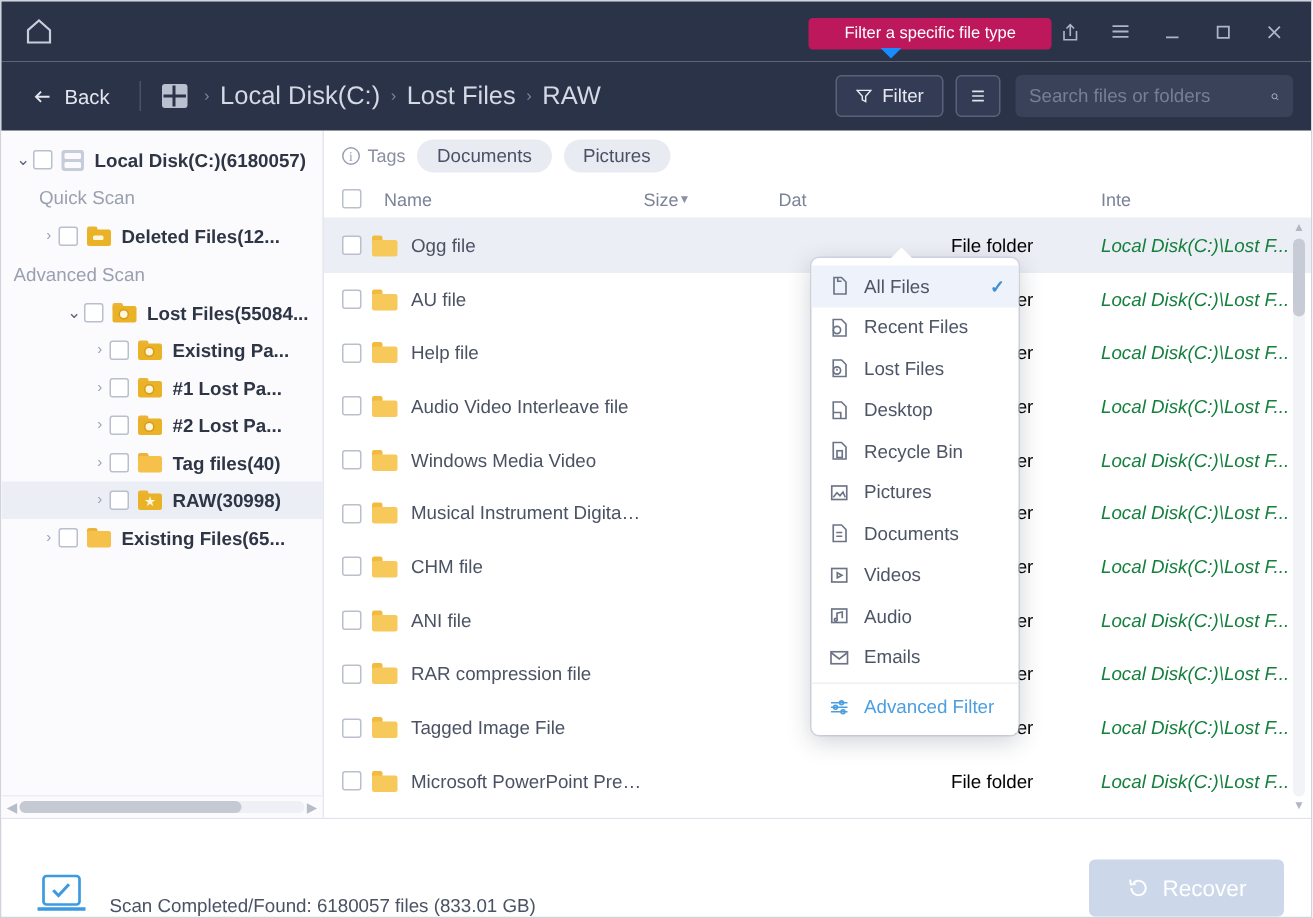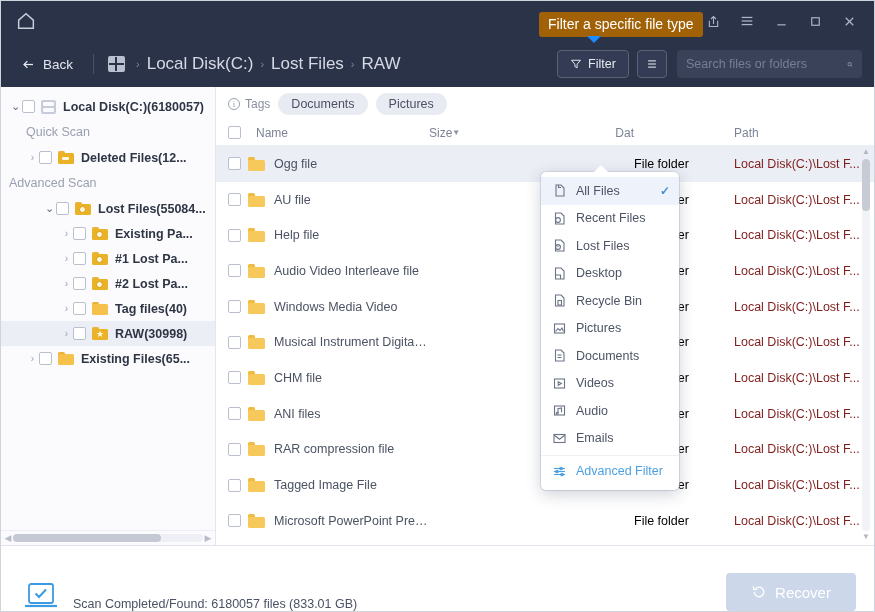--- a/index.html
+++ b/index.html
@@ -92,24 +92,24 @@
   .searchbox input {
     flex: 1; background: transparent; border: none; outline: none;
     color: #d7dbe6; font-size: 12.5px; font-family: inherit;
   }
   .searchbox input::placeholder { color: #767f96; }
 
   
   .tooltip {
     position: absolute;
     left: 538px; top: 11px;
-    background: #a16207;
+    background: #be185d;
     color: #ffffff;
-    font-size: 14px;
-    padding: 4px 9px 5px;
+    font-size: 11px;
+    padding: 4px 24px 5px;
     border-radius: 3px;
     white-space: nowrap;
     z-index: 40;
   }
   .tooltip::after {
     content: ""; position: absolute;
     left: 48px; bottom: -6px;
     border-left: 7px solid transparent;
     border-right: 7px solid transparent;
     border-top: 7px solid #1a8cff;
@@ -228,21 +228,21 @@
   .colhead {
     height: 26px; flex: 0 0 26px;
     display: flex; align-items: center;
     border-bottom: 1px solid #eceef4;
     font-size: 12px; color: #7c8397;
     padding-left: 12px;
   }
   .col-name { flex: 1; display: flex; align-items: center; gap: 9px; min-width: 0; }
   .col-size { width: 90px; flex: 0 0 90px; display: flex; align-items: center; }
   .sortcaret { color: #8b91a3; font-size: 8px; }
-  .col-date { width: 115px; flex: 0 0 115px; text-align: right; }
+  .col-date { width: 115px; flex: 0 0 115px; }
   .col-type { width: 100px; flex: 0 0 100px; }
   .col-path { width: 140px; flex: 0 0 140px; }
 
   .rows { flex: 1; overflow: hidden; position: relative; }
   .row {
     height: 35.7px; display: flex; align-items: center;
     font-size: 12.5px; color: #4b5263;
     padding-left: 12px; cursor: pointer;
   }
   .row.hl { background: #eceef5; }
@@ -255,21 +255,21 @@
     background: #f7c95a; border-radius: 1.5px;
   }
   .rfold .tab-f {
     position: absolute; left: 0; top: 0; width: 7px; height: 4px;
     background: #f0bb3e; border-radius: 1.5px 1.5px 0 0;
   }
   .rname { flex: 1; min-width: 0; overflow: hidden; text-overflow: ellipsis; white-space: nowrap; }
   .rsize { width: 90px; flex: 0 0 90px; }
   .rdate { width: 115px; flex: 0 0 115px; }
   .rtype { width: 100px; flex: 0 0 100px; color: #000000; }
-  .rpath { width: 140px; flex: 0 0 140px; color: #7f1d1d; overflow: hidden; text-overflow: ellipsis; white-space: nowrap; }
+  .rpath { width: 140px; flex: 0 0 140px; color: #15803d; overflow: hidden; text-overflow: ellipsis; white-space: nowrap; font-style: italic; }
 
   .vscroll {
     position: absolute; right: 2px; top: 60px; bottom: 2px; width: 12px;
     display: flex; flex-direction: column; align-items: center;
     z-index: 6;
   }
   .vs-arrow { color: #b0b6c4; font-size: 8px; height: 11px; cursor: pointer; }
   .vs-track { flex: 1; width: 8px; background: #f2f3f7; border-radius: 4px; position: relative; margin: 1px 0; }
   .vs-thumb {
     position: absolute; left: 0; top: 0; width: 8px; height: 52px;
@@ -535,21 +535,21 @@
           <span>Size</span>
           <span class="sortcaret">▼</span>
         </div>
         <div class="col-date">
           <span>Dat</span>
         </div>
         <div class="col-type">
           <span></span>
         </div>
         <div class="col-path">
-          <span>Path</span>
+          <span>Inte</span>
         </div>
       </div>
 
       <div class="rows" id="rows">
           <div class="row hl">
             <span class="cb"></span>
             <span class="rfold">
               <span class="tab-f"></span>
               <span class="body-f"></span>
             </span>
@@ -630,21 +630,21 @@
             <span class="rdate"></span>
             <span class="rtype">File folder</span>
             <span class="rpath">Local Disk(C:)\Lost F...</span>
           </div>
           <div class="row">
             <span class="cb"></span>
             <span class="rfold">
               <span class="tab-f"></span>
               <span class="body-f"></span>
             </span>
-            <span class="rname">ANI files</span>
+            <span class="rname">ANI file</span>
             <span class="rsize"></span>
             <span class="rdate"></span>
             <span class="rtype">File folder</span>
             <span class="rpath">Local Disk(C:)\Lost F...</span>
           </div>
           <div class="row">
             <span class="cb"></span>
             <span class="rfold">
               <span class="tab-f"></span>
               <span class="body-f"></span>

